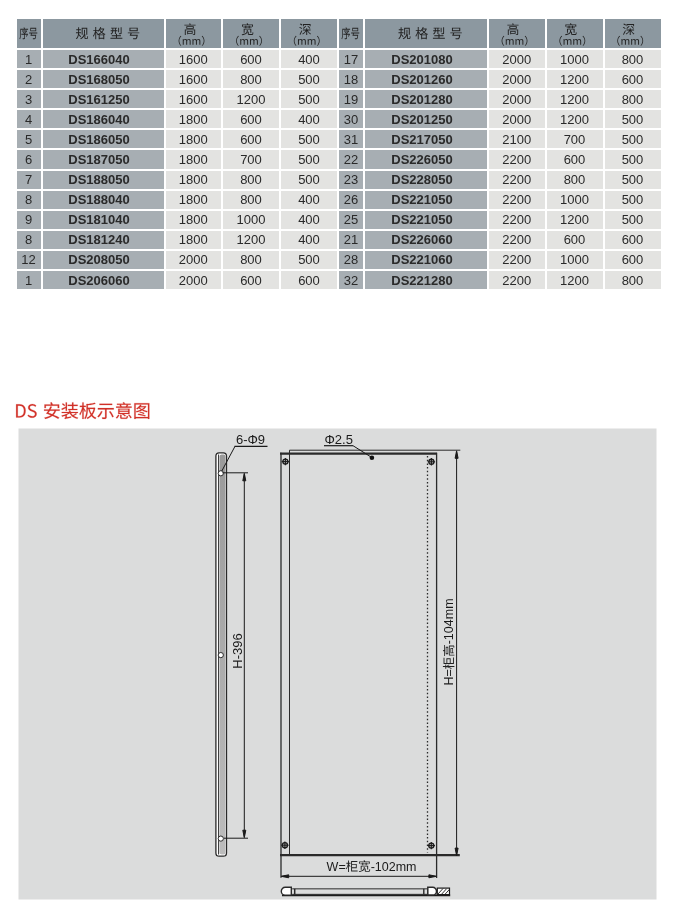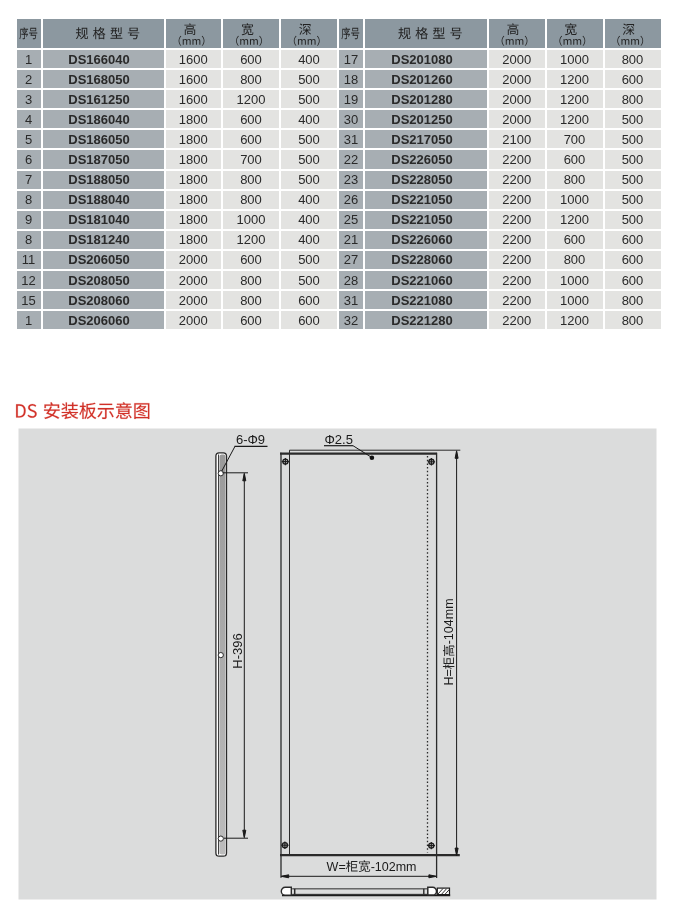--- a/index.html
+++ b/index.html
@@ -168,60 +168,36 @@
         <td class="b">1800</td>
         <td class="b">1200</td>
         <td class="b">400</td>
         <td class="a">21</td>
         <td class="a m">DS226060</td>
         <td class="b">2200</td>
         <td class="b">600</td>
         <td class="b">600</td>
       </tr>
 
-<tr class="dr">
-        <td class="a">11</td>
-        <td class="a m">DS206050</td>
-        <td class="b">2000</td>
-        <td class="b">600</td>
-        <td class="b">500</td>
-        <td class="a">27</td>
-        <td class="a m">DS228060</td>
-        <td class="b">2200</td>
-        <td class="b">800</td>
-        <td class="b">600</td>
-      </tr>
 
 <tr class="dr">
         <td class="a">12</td>
         <td class="a m">DS208050</td>
         <td class="b">2000</td>
         <td class="b">800</td>
         <td class="b">500</td>
         <td class="a">28</td>
         <td class="a m">DS221060</td>
         <td class="b">2200</td>
         <td class="b">1000</td>
         <td class="b">600</td>
       </tr>
 
 
 
-<tr class="dr">
-        <td class="a">15</td>
-        <td class="a m">DS208060</td>
-        <td class="b">2000</td>
-        <td class="b">800</td>
-        <td class="b">600</td>
-        <td class="a">31</td>
-        <td class="a m">DS221080</td>
-        <td class="b">2200</td>
-        <td class="b">1000</td>
-        <td class="b">800</td>
-      </tr>
 
 <tr class="dr">
         <td class="a">1</td>
         <td class="a m">DS206060</td>
         <td class="b">2000</td>
         <td class="b">600</td>
         <td class="b">600</td>
         <td class="a">32</td>
         <td class="a m">DS221280</td>
         <td class="b">2200</td>

